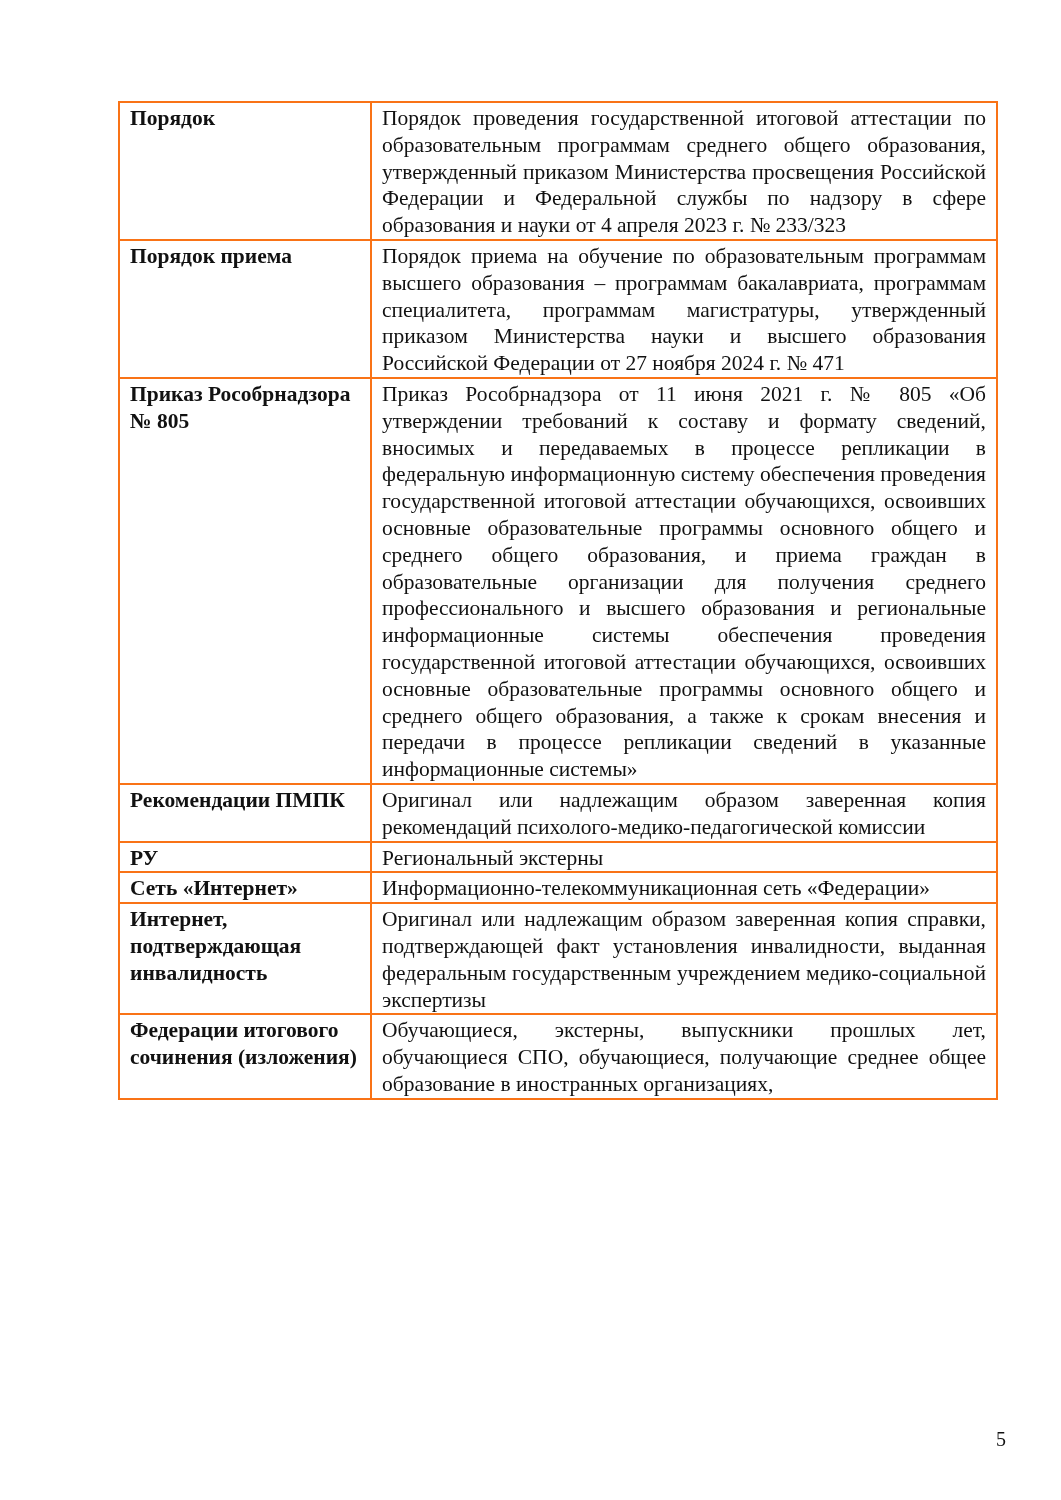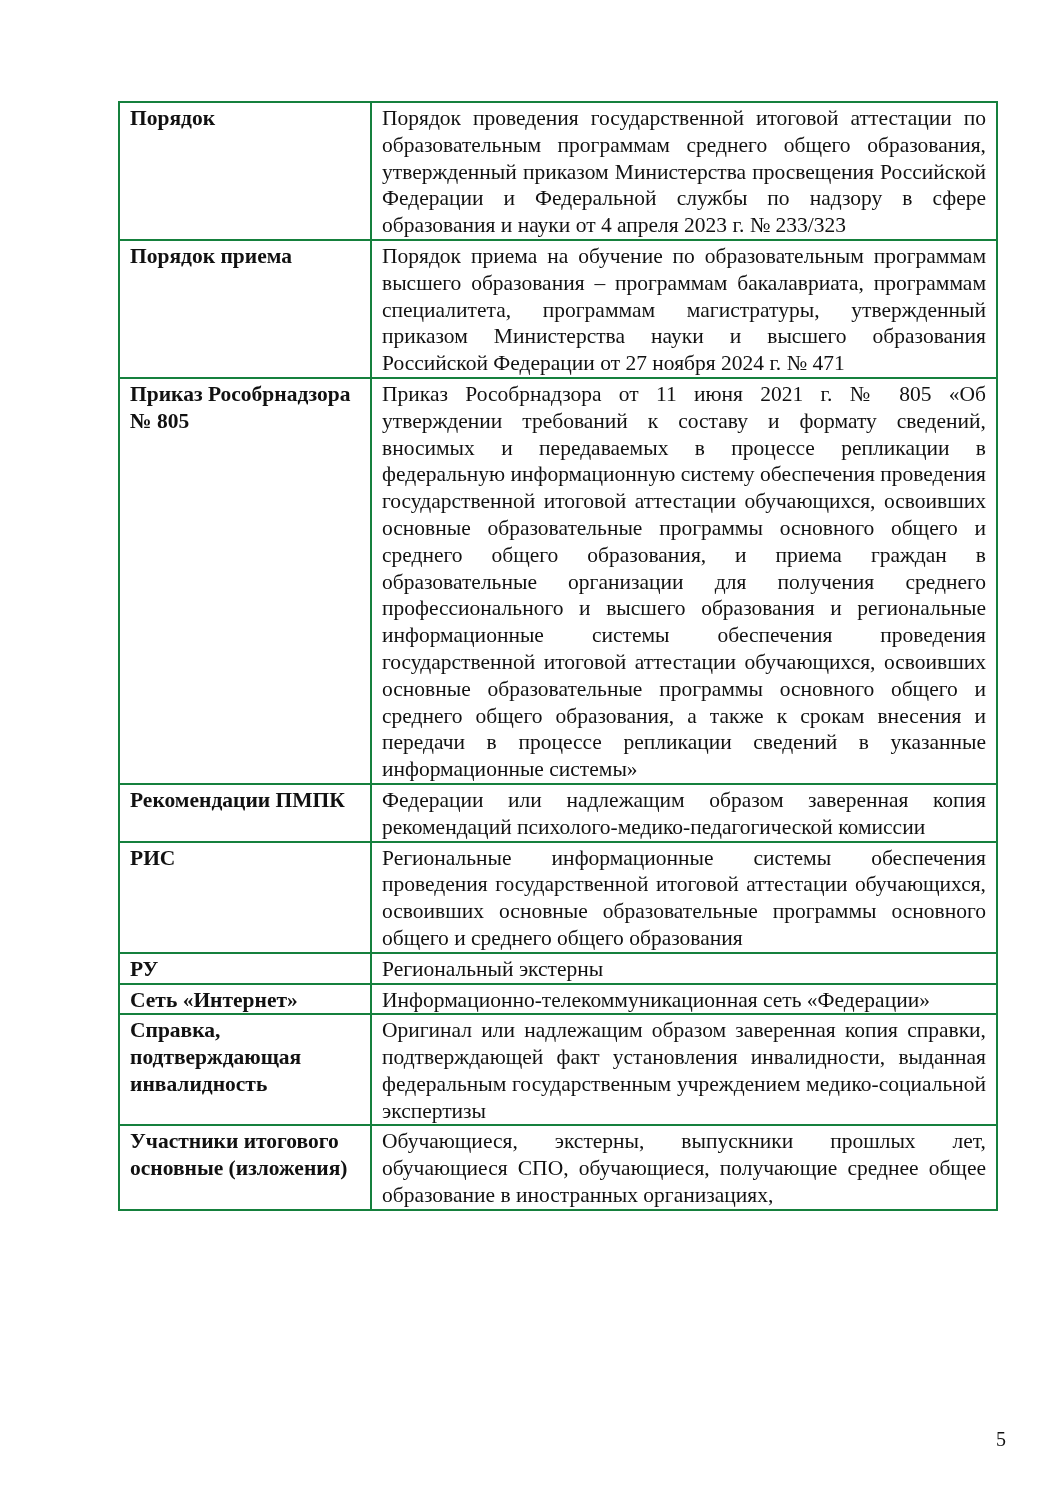--- a/index.html
+++ b/index.html
@@ -1,21 +1,21 @@
 <!DOCTYPE html>
 <html><head>
 <meta charset="utf-8">
 <style>
   html, body { margin: 0; padding: 0; background: #ffffff; }
   body { width: 1061px; height: 1500px; position: relative; overflow: hidden;
          font-family: "Liberation Serif", "DejaVu Serif", serif; color: #111; }
   .page { position: absolute; left: 0; top: 0; width: 1061px; height: 1500px; background: #fff; }
   table.glossary { position: absolute; left: 118px; top: 101px; width: 880px;
                    border-collapse: collapse; table-layout: fixed; }
-  table.glossary td { border: 2px solid #15803d; vertical-align: top;
+  table.glossary td { border: 2px solid #f97316; vertical-align: top;
                       font-size: 21.5px; line-height: 26.8px; padding: 2px 10px 0 10px; }
   td.term { width: 230px; font-weight: bold; text-align: left; }
   td.def { text-align: justify; text-align-last: left; }
   .page-number { position: absolute; left: 996px; top: 1428px; font-size: 20px; }
 </style>
 </head>
 <body>
 
 <div class="page">
   <table class="glossary">
@@ -27,39 +27,35 @@
       <tr>
         <td class="term">Порядок приема</td>
         <td class="def">Порядок приема на обучение по образовательным программам высшего образования – программам бакалавриата, программам специалитета, программам магистратуры, утвержденный приказом Министерства науки и высшего образования Российской Федерации от 27 ноября 2024 г. № 471</td>
       </tr>
       <tr>
         <td class="term">Приказ Рособрнадзора № 805</td>
         <td class="def">Приказ Рособрнадзора от 11 июня 2021 г. № 805 «Об утверждении требований к составу и формату сведений, вносимых и передаваемых в процессе репликации в федеральную информационную систему обеспечения проведения государственной итоговой аттестации обучающихся, освоивших основные образовательные программы основного общего и среднего общего образования, и приема граждан в образовательные организации для получения среднего профессионального и высшего образования и региональные информационные системы обеспечения проведения государственной итоговой аттестации обучающихся, освоивших основные образовательные программы основного общего и среднего общего образования, а также к срокам внесения и передачи в процессе репликации сведений в указанные информационные системы»</td>
       </tr>
       <tr>
         <td class="term">Рекомендации ПМПК</td>
-        <td class="def">Федерации или надлежащим образом заверенная копия рекомендаций психолого-медико-педагогической комиссии</td>
-      </tr>
-      <tr>
-        <td class="term">РИС</td>
-        <td class="def">Региональные информационные системы обеспечения проведения государственной итоговой аттестации обучающихся, освоивших основные образовательные программы основного общего и среднего общего образования</td>
+        <td class="def">Оригинал или надлежащим образом заверенная копия рекомендаций психолого-медико-педагогической комиссии</td>
       </tr>
       <tr>
         <td class="term">РУ</td>
         <td class="def">Региональный экстерны</td>
       </tr>
       <tr>
         <td class="term">Сеть «Интернет»</td>
         <td class="def">Информационно-телекоммуникационная сеть «Федерации»</td>
       </tr>
       <tr>
-        <td class="term">Справка, подтверждающая инвалидность</td>
+        <td class="term">Интернет, подтверждающая инвалидность</td>
         <td class="def">Оригинал или надлежащим образом заверенная копия справки, подтверждающей факт установления инвалидности, выданная федеральным государственным учреждением медико-социальной экспертизы</td>
       </tr>
       <tr>
-        <td class="term">Участники итогового основные (изложения)</td>
+        <td class="term">Федерации итогового сочинения (изложения)</td>
         <td class="def">Обучающиеся, экстерны, выпускники прошлых лет, обучающиеся СПО, обучающиеся, получающие среднее общее образование в иностранных организациях,</td>
       </tr>
     </tbody>
   </table>
 
   <div class="page-number">5</div>
 </div>
 
 </body></html>

